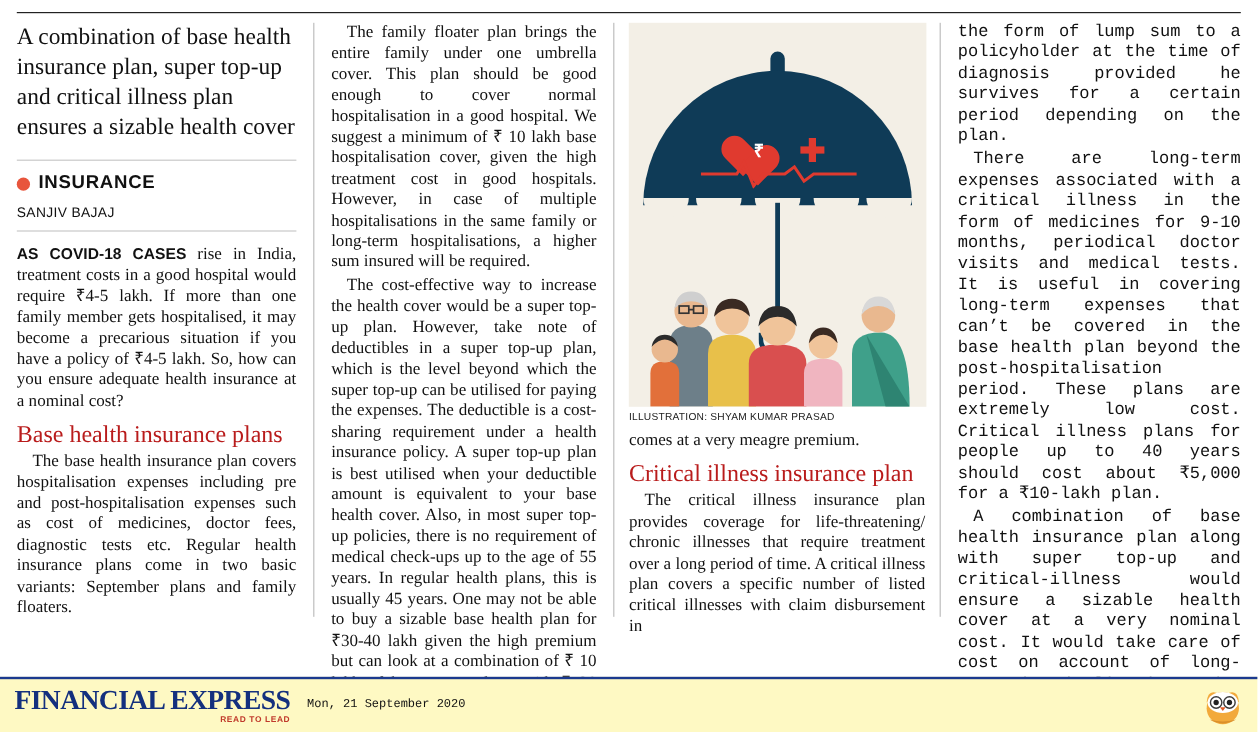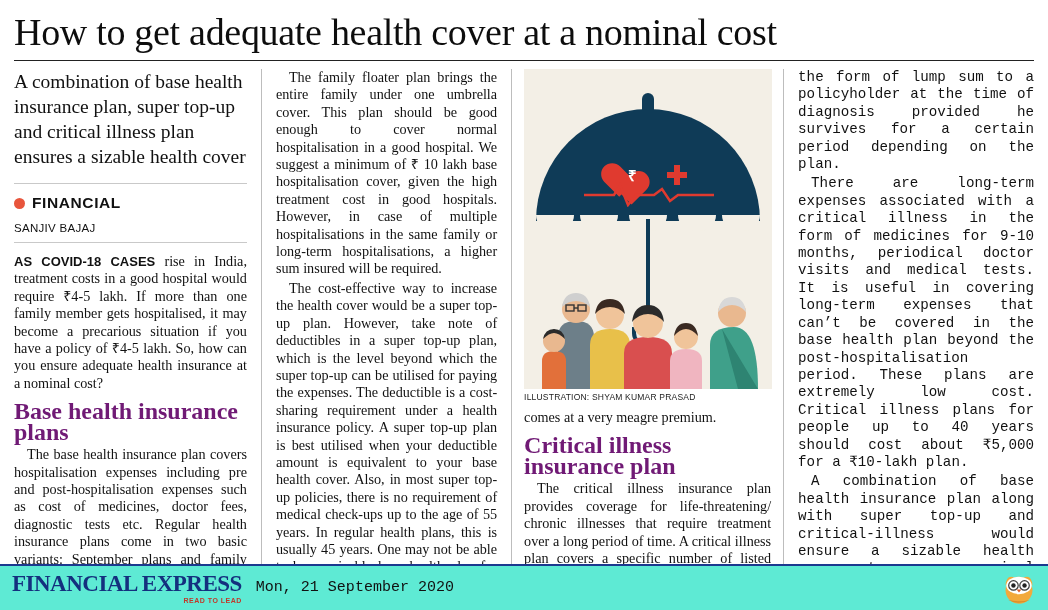--- a/index.html
+++ b/index.html
@@ -105,25 +105,25 @@
     line-height: 17.4px;
     text-align: justify;
     margin: 0 0 4px 0;
   }
   .lede b {
     font-family: "Liberation Sans", sans-serif;
     font-weight: bold;
     font-size: 13px;
   }
   h2.sub {
-    font-size: 24px;
+    font-size: 20px;
     line-height: 21px;
-    font-weight: 700;
+    font-weight: 400;
     margin: 9px 0 3px 0;
-    color: #701a75;
+    color: #b91c1c;
   }
   .illus-box {
     width: 248px;
     height: 320px;
     background: #f3efe6;
     position: relative;
     overflow: hidden;
     margin-bottom: 3px;
   }
   .illus-caption {
@@ -141,21 +141,21 @@
     margin-top: 8px;
   }
   
   .footer {
     position: absolute;
     left: 0;
     bottom: 0;
     width: 1048px;
     height: 46px;
     border-top: 2px solid #1b3a8f;
-    background: #5eead4;
+    background: #fef9c3;
     display: flex;
     align-items: center;
     box-sizing: border-box;
     padding: 0 12px;
   }
   .fe-logo {
     display: flex;
     flex-direction: column;
     line-height: 1;
     margin-right: 14px;
@@ -171,21 +171,21 @@
     align-self: flex-end;
     font-family: "Liberation Sans", sans-serif;
     font-weight: bold;
     font-size: 7px;
     letter-spacing: 0.5px;
     color: #c0392b;
     margin-top: 2px;
   }
   .footer-meta {
     font-family: "Liberation Mono", monospace;
-    font-size: 15px;
+    font-size: 10px;
     line-height: 16px;
     color: #111;
   }
   .owl {
     position: absolute;
     right: 10px;
     bottom: 4px;
     width: 38px;
     height: 38px;
   }
@@ -283,32 +283,31 @@
     position: absolute;
     left: 60px;
     top: 112px;
   }
 </style>
 </head>
 <body>
 
 <div class="page">
 
-  <h1 class="headline">How to get adequate health cover at a nominal cost</h1>
   <div class="rule-top"></div>
 
   <div class="cols">
 
     <div class="col col1">
 
       <div class="standfirst">A combination of base health insurance plan, super top-up and critical illness plan ensures a sizable health cover</div>
       <div class="sf-rule"></div>
       <div class="kicker">
         <span class="dot"></span>
-        <span class="kicker-text">FINANCIAL</span>
+        <span class="kicker-text">INSURANCE</span>
       </div>
       <div class="byline">SANJIV BAJAJ</div>
       <div class="byline-rule"></div>
       <p class="lede"><b>AS COVID-18 CASES</b><span> rise in India, treatment costs in a good hospital would require ₹4-5 lakh. If more than one family member gets hospitalised, it may become a precarious situation if you have a policy of ₹4-5 lakh. So, how can you ensure adequate health insurance at a nominal cost?</span></p>
       <h2 class="sub">Base health insurance plans</h2>
       <p class="body">The base health insurance plan covers hospitalisation expenses including pre and post-hospitalisation expenses such as cost of medicines, doctor fees, diagnostic tests etc. Regular health insurance plans come in two basic variants: September plans and family floaters.</p>
     </div>
 
     <div class="col col2">
       <p class="body">The family floater plan brings the entire family under one umbrella cover. This plan should be good enough to cover normal hospitalisation in a good hospital. We suggest a minimum of ₹ 10 lakh base hospitalisation cover, given the high treatment cost in good hospitals. However, in case of multiple hospitalisations in the same family or long-term hospitalisations, a higher sum insured will be required.</p>

